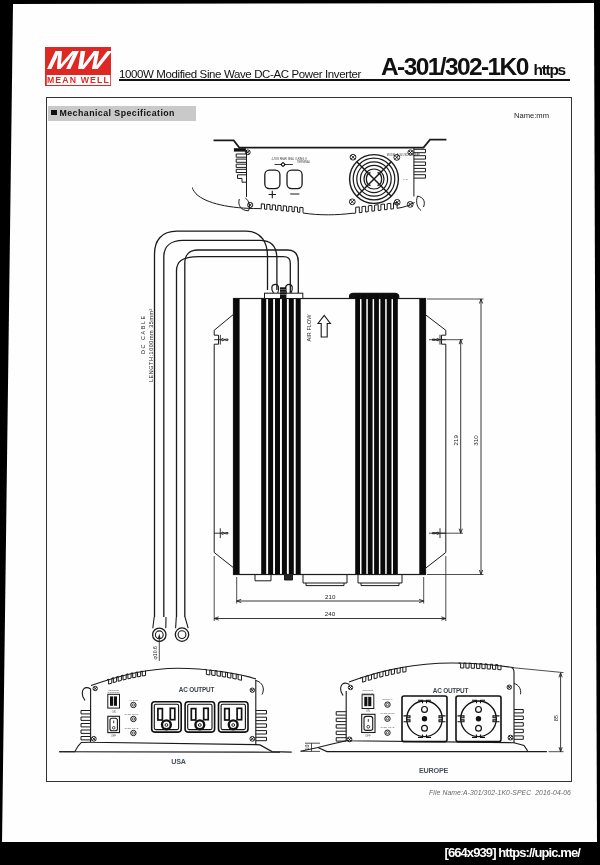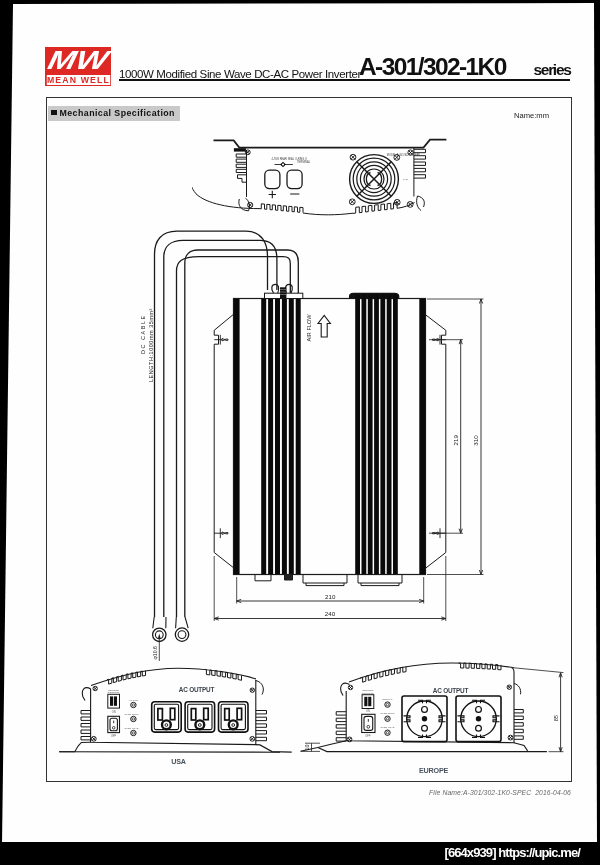--- a/index.html
+++ b/index.html
@@ -13,28 +13,28 @@
 
 <div class="page"></div>
 
 <div style="position:absolute; left:45px; top:47px; width:64px; height:37px; background:#de2823; border:1px solid #de2823;">
   <div style="position:absolute; left:0; top:0; width:64px; height:26px; color:#fff; font-weight:bold; font-style:italic; font-size:26px; line-height:25.5px; text-align:center; letter-spacing:0px; transform:scaleX(1.28) skewX(-10deg); transform-origin:center;">MW</div>
   <div style="position:absolute; left:1.5px; top:27px; width:61px; height:10px; background:#fff; color:#de2823; font-weight:bold; font-size:8.4px; line-height:10.5px; text-align:center; letter-spacing:1.1px; transform:scaleX(1.04); transform-origin:center;">MEAN WELL</div>
 </div>
 
 <div style="position:absolute; left:119px; top:68px; font-size:11.5px; font-weight:normal; color:#111; letter-spacing:-0.38px; white-space:nowrap;">1000W Modified Sine Wave DC-AC Power Inverter</div>
 
-<div style="position:absolute; left:359px; top:53px; font-size:24.5px; font-weight:bold; color:#111; letter-spacing:-1.6px; white-space:nowrap;">A-301/302-1K0</div>
-<div style="position:absolute; left:533.5px; top:61px; font-size:15.5px; font-weight:bold; color:#111; letter-spacing:-1.3px; white-space:nowrap;">series</div>
+<div style="position:absolute; left:381px; top:53px; font-size:24.5px; font-weight:bold; color:#111; letter-spacing:-1.6px; white-space:nowrap;">A-301/302-1K0</div>
+<div style="position:absolute; left:533.5px; top:61px; font-size:15.5px; font-weight:bold; color:#111; letter-spacing:-1.3px; white-space:nowrap;">https</div>
 
 <div style="position:absolute; left:119px; top:78.5px; width:451px; height:2.7px; background:#111;"></div>
 
 <div style="position:absolute; left:45.5px; top:97px; width:524px; height:683px; border:1.2px solid #333;"></div>
 
-<div style="position:absolute; left:47.5px; top:106px; width:132px; height:15px; background:#c9c9c9; color:#111; font-size:8.8px; font-weight:bold; letter-spacing:0.45px; line-height:15px;">
+<div style="position:absolute; left:47.5px; top:106px; width:148px; height:15px; background:#c9c9c9; color:#111; font-size:8.8px; font-weight:bold; letter-spacing:0.45px; line-height:15px;">
   <span style="display:inline-block; width:5.5px; height:5.5px; background:#111; margin:0 3px 1px 3.5px;"></span>Mechanical Specification</div>
 
 <div style="position:absolute; left:514px; top:111px; font-size:7.6px; color:#222;">Name:mm</div>
 
 <svg style="position:absolute; left:0; top:0;" width="600" height="865" viewBox="0 0 600 865">
 
 <g stroke="#1a1a1a" fill="none">
       <path d="M213.5,140.4 H233.7 L239.3,147.6 H423.5 L430,139.6 H446.4" stroke-width="1.7"></path>
       <path d="M413.9,147.6 V196.5" stroke-width="1"></path>
       <path d="M196,193.8 C193.5,190.5 192,188.5 192.5,187.5" stroke-width="1"></path>

